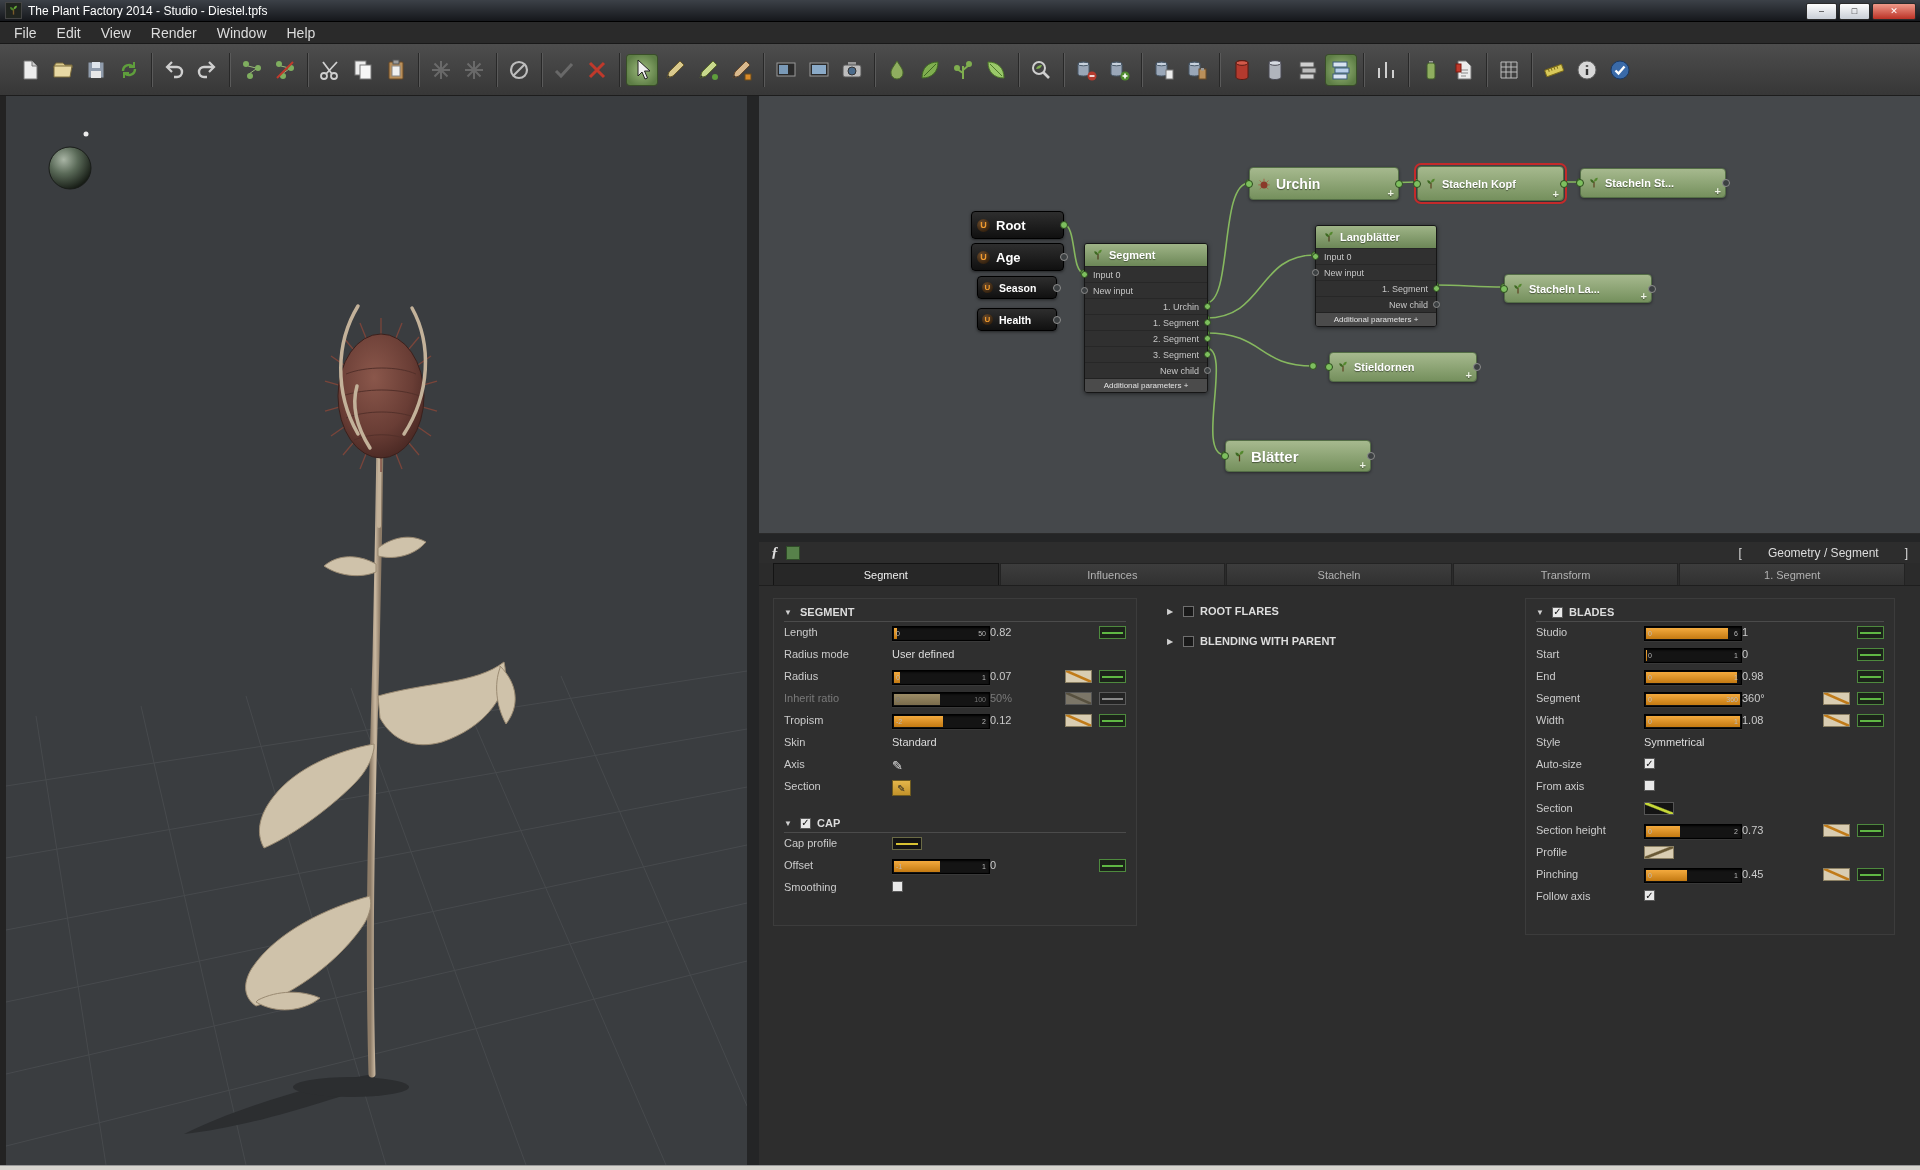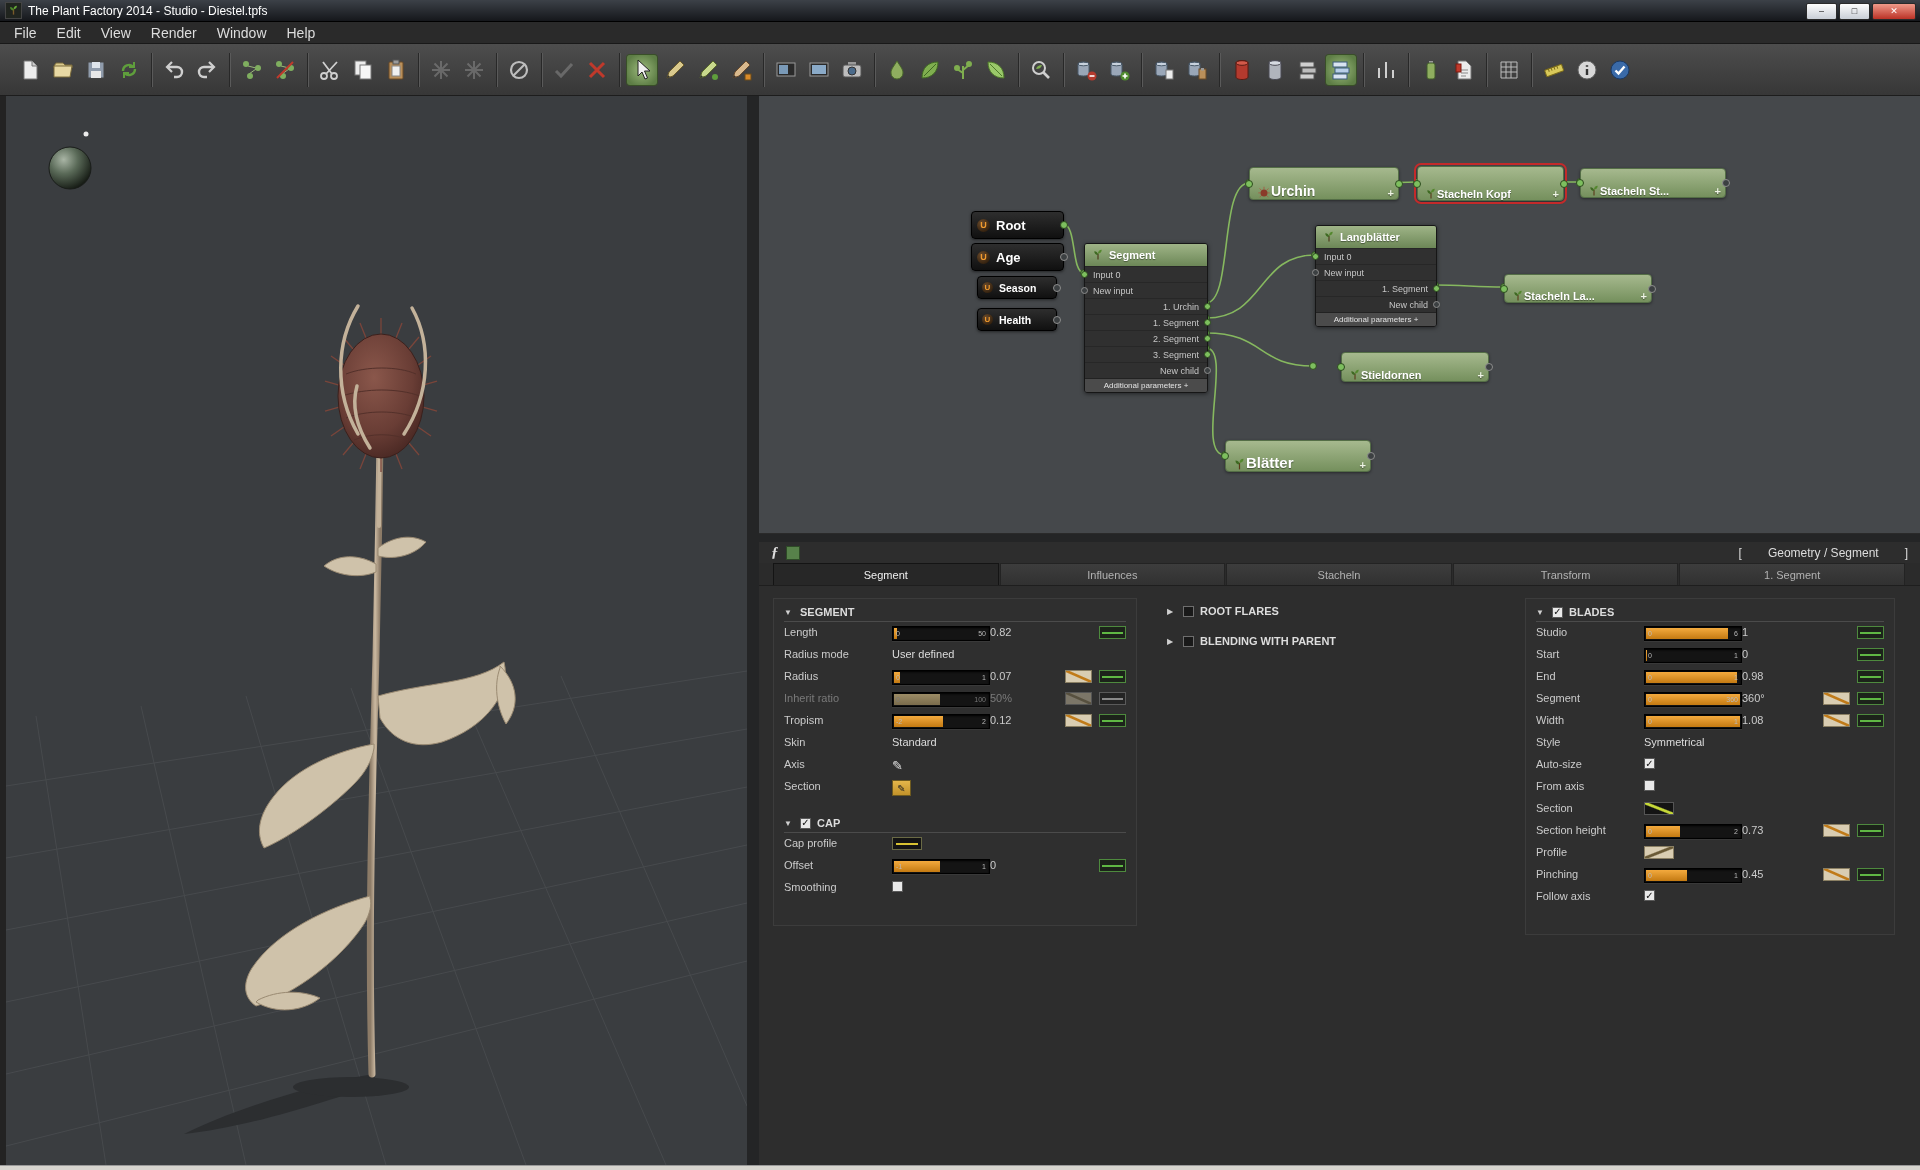--- a/index.html
+++ b/index.html
@@ -38,21 +38,21 @@
   
   .edges{position:absolute;left:0;top:0}
   .pnode{position:absolute;height:26px;background:linear-gradient(#2e2e2e,#101010);border:1px solid #000;border-radius:4px;
          color:#fff;display:flex;align-items:center;gap:6px;padding:0 10px 0 5px;font-weight:bold;font-size:13px;
          box-shadow:0 1px 3px rgba(0,0,0,.5)}
   .pnode.sm{height:21px;font-size:10.5px;padding:0 8px 0 4px}
   .badge{width:13px;height:13px;border-radius:50%;background:radial-gradient(circle at 35% 30%,#6a4a2a,#221406);
          color:#f09a2e;font-size:9px;display:flex;align-items:center;justify-content:center;font-weight:bold;flex:none}
   .pnode.sm .badge{width:11px;height:11px;font-size:8px}
   .gnode{position:absolute;background:linear-gradient(#a6b98e,#75905d);border:1px solid #546e46;border-radius:4px;
-         color:#fff;font-weight:bold;display:flex;align-items:flex-end;padding:0 12px 0 7px;
+         color:#fff;font-weight:bold;display:flex;align-items:center;gap:5px;padding:0 12px 0 7px;
          text-shadow:0 1px 1px rgba(0,0,0,.45);box-shadow:0 1px 3px rgba(0,0,0,.45);font-size:12px}
   .gnode.selected{outline:2px solid #c32а2a;outline:2px solid #c32a2a;outline-offset:1px}
   .gnode .plus{position:absolute;right:4px;bottom:0;font-size:11px;color:#eef4e4}
   .nicon{display:flex;flex:none}
   .edot{position:absolute;width:8px;height:8px;border-radius:50%;top:50%;transform:translateY(-50%);box-sizing:border-box}
   .edot.in{left:-5px}.edot.out{right:-5px}
   .edot.on{background:#7dbf5e;border:1px solid #2c4a1e}
   .edot.off{background:#3c4042;border:1px solid #8d8d8d}
   .cnode{position:absolute;border:1px solid #161616;border-radius:3px;box-shadow:0 1px 4px rgba(0,0,0,.5)}
   .cnode-head{height:22px;background:linear-gradient(#9fb487,#6c8757);display:flex;align-items:center;gap:5px;
@@ -760,21 +760,21 @@
               <path d="M8 14V6" stroke="#5a3a1a" stroke-width="1.5" fill="none"></path>
               <path d="M8 8C5 8 3 6 3 3c3 0 5 2 5 5z" fill="#3e6a22"></path>
               <path d="M8 6c3 0 5-2 5-5-3 0-5 2-5 5z" fill="#54882e"></path>
             </svg>
           </span>
         <span>Stacheln La...</span>
         <span class="plus">+</span>
         <i class="edot out off"></i>
       </div>
 
-      <div class="gnode" style="left:582px;top:256px;width:127px;height:28px;font-size:11px">
+      <div class="gnode" style="left:570px;top:256px;width:127px;height:28px;font-size:11px">
         <i class="edot in on"></i>
         <span class="nicon">
             <svg width="12" height="12" viewBox="0 0 16 16">
               <path d="M8 14V6" stroke="#5a3a1a" stroke-width="1.5" fill="none"></path>
               <path d="M8 8C5 8 3 6 3 3c3 0 5 2 5 5z" fill="#3e6a22"></path>
               <path d="M8 6c3 0 5-2 5-5-3 0-5 2-5 5z" fill="#54882e"></path>
             </svg>
           </span>
         <span>Stieldornen</span>
         <span class="plus">+</span>

